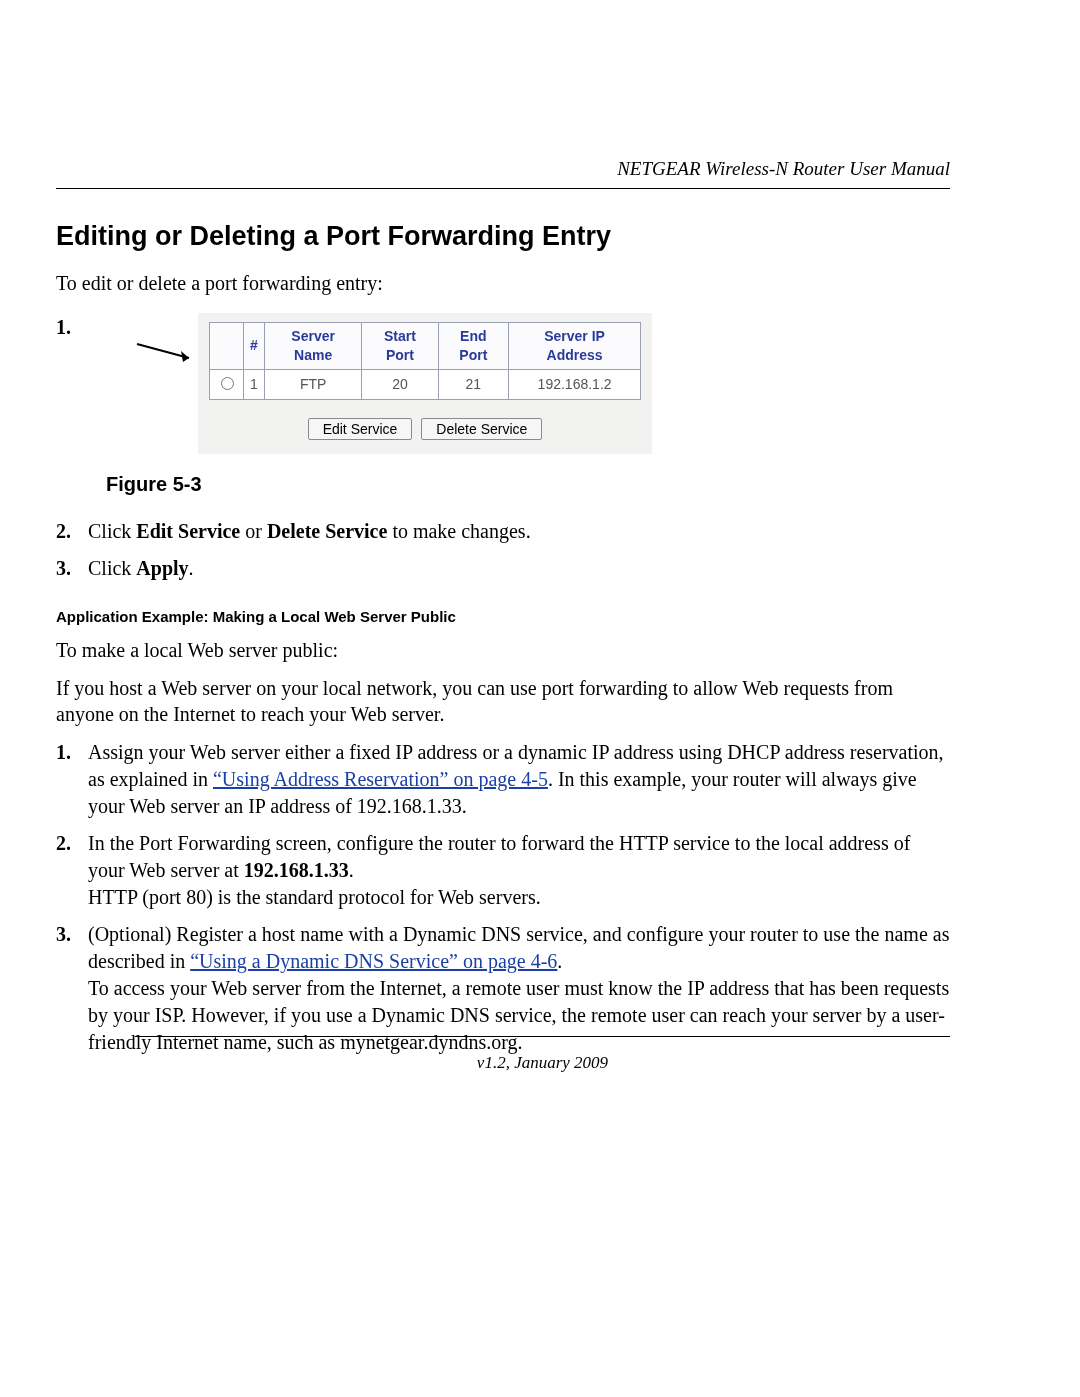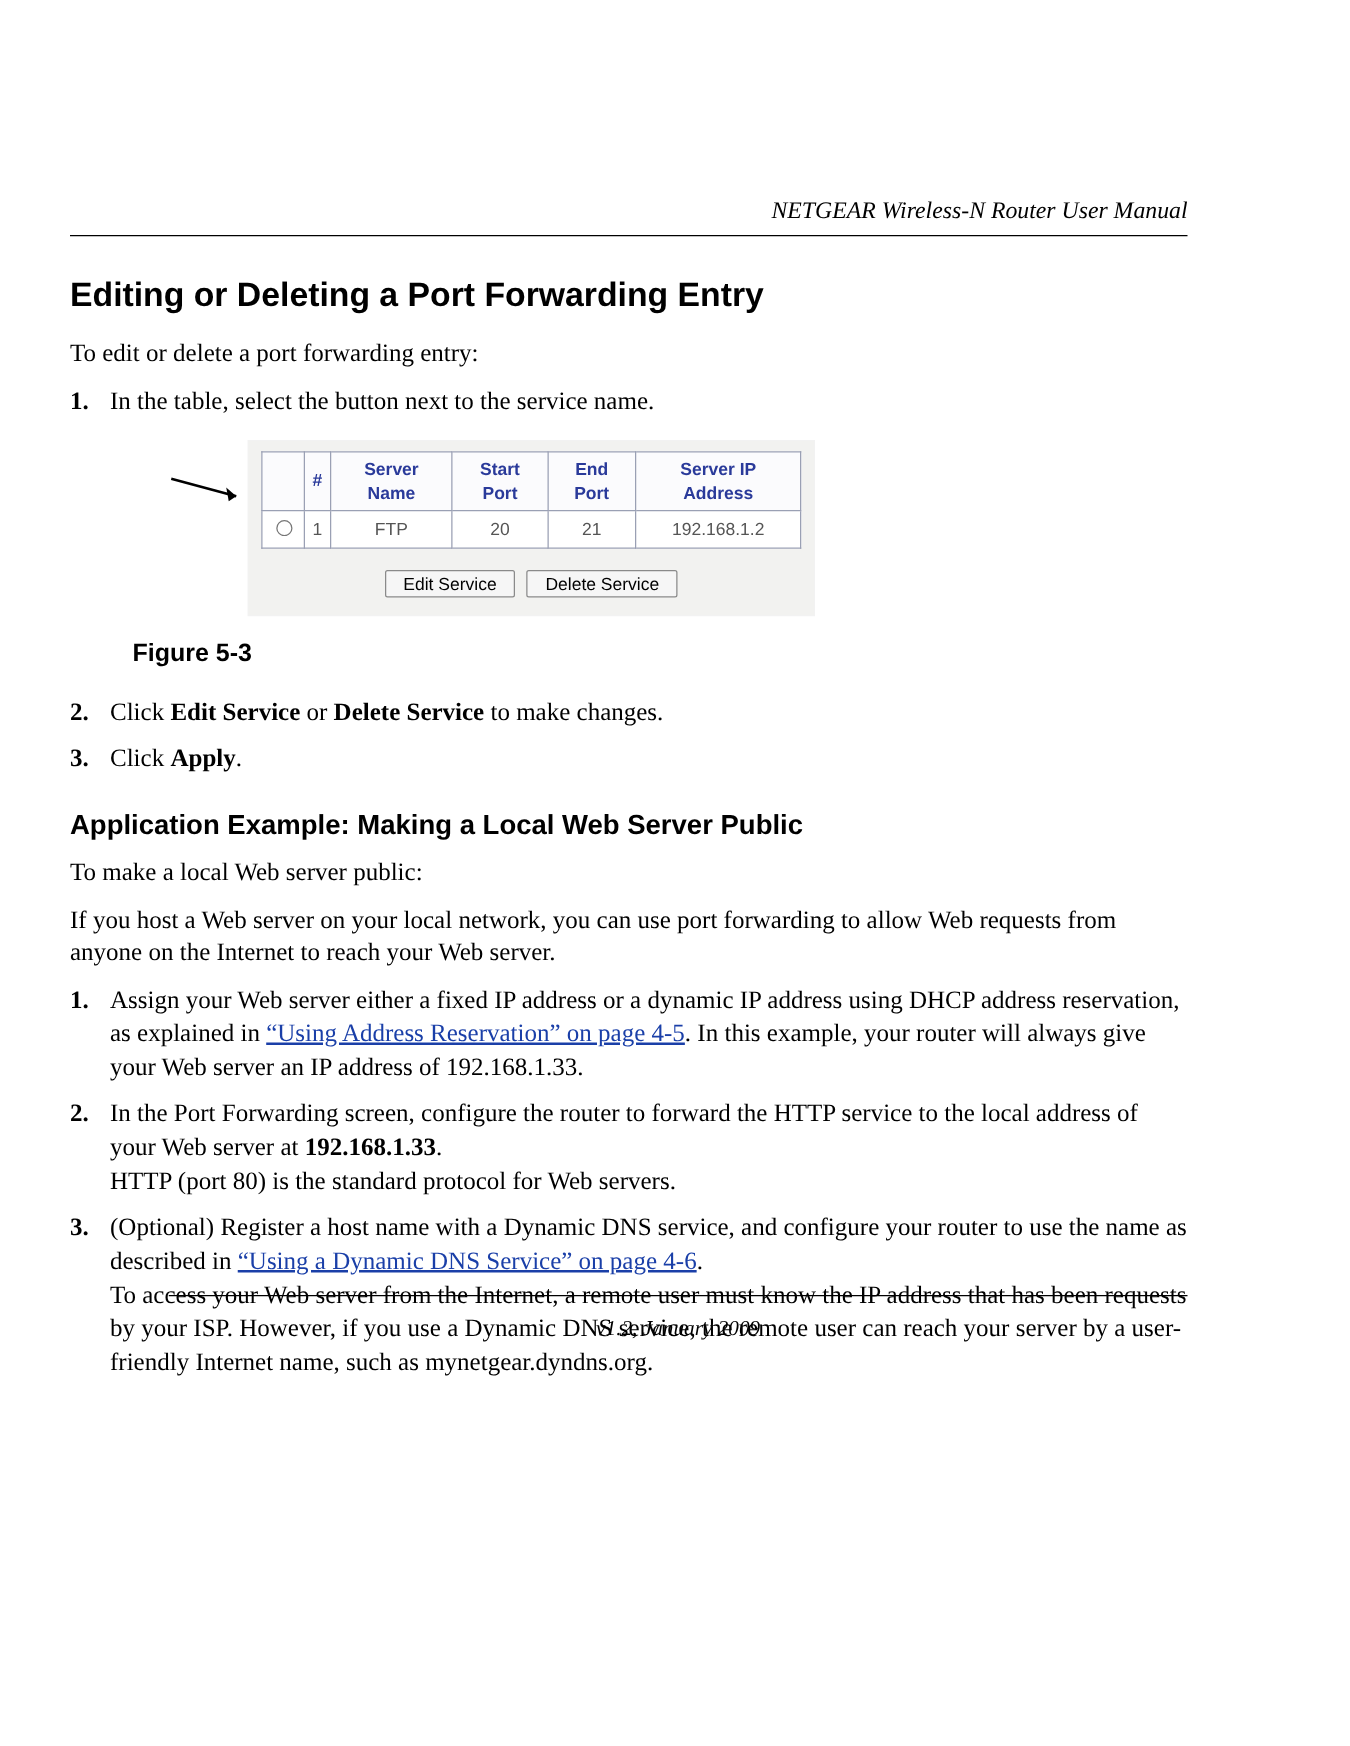--- a/index.html
+++ b/index.html
@@ -110,21 +110,21 @@
   }
   .figure-caption {
     font-family: Arial, Helvetica, sans-serif;
     font-weight: bold;
     font-size: 20px;
     margin: 18px 0 20px 18px;
   }
   h3.sub-heading {
     font-family: Arial, Helvetica, sans-serif;
     font-weight: bold;
-    font-size: 22px;
+    font-size: 15px;
     margin: 26px 0 12px 0;
   }
   .footer-zone {
     position: absolute;
     left: 135px;
     right: 130px;
     top: 1036px;
   }
   .footer-line {
     display: flex;
@@ -161,21 +161,20 @@
 <div class="page">
   <div class="header-zone">NETGEAR Wireless-N Router User Manual</div>
   <hr class="rule">
 
   <h2 class="main-heading">Editing or Deleting a Port Forwarding Entry</h2>
 
   <p class="body-text">To edit or delete a port forwarding entry:</p>
 
   <ol class="steps">
     <li>
-      <span>In the table, select the button next to the service name.</span>
 
       <div class="figure-wrap">
         <svg class="arrow-svg" width="70" height="30">
           <line x1="2" y1="6" x2="54" y2="20" stroke="#000" stroke-width="2"></line>
           <polygon points="54,20 46,13 48,24" fill="#000"></polygon>
         </svg>
         <div class="figure-box">
           <table class="port-table">
             <tbody>
                 <tr>

